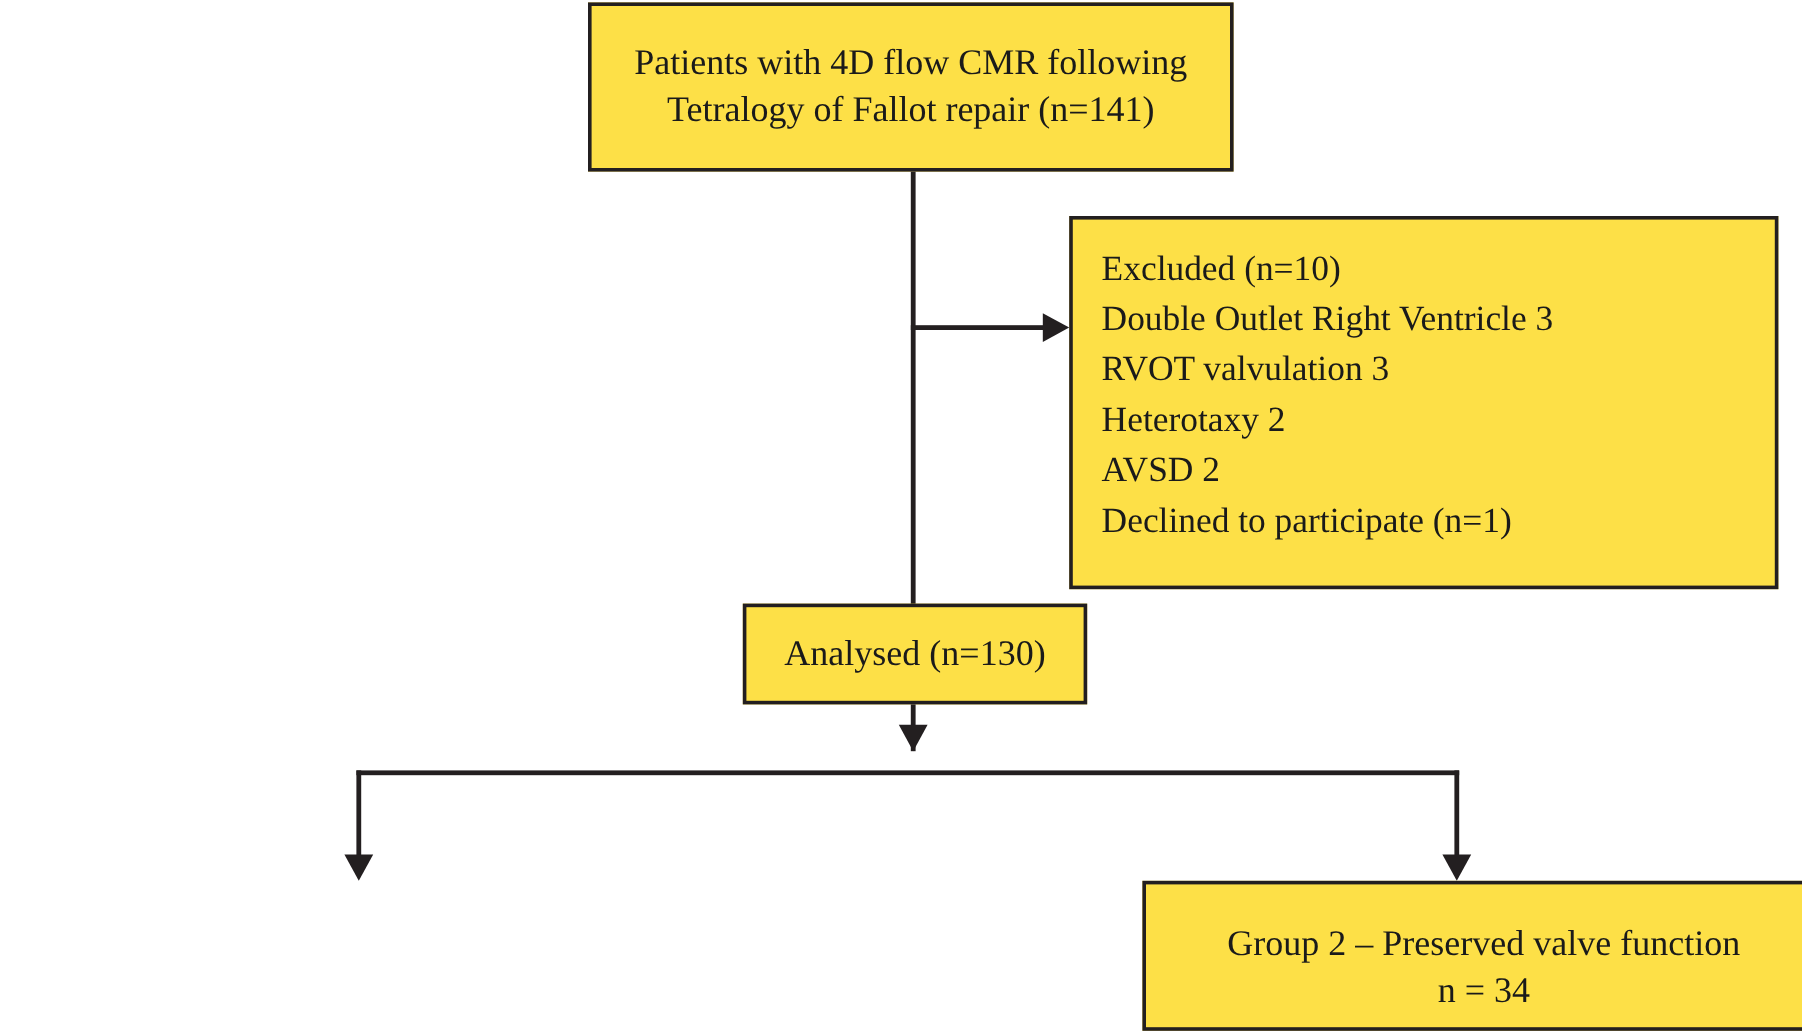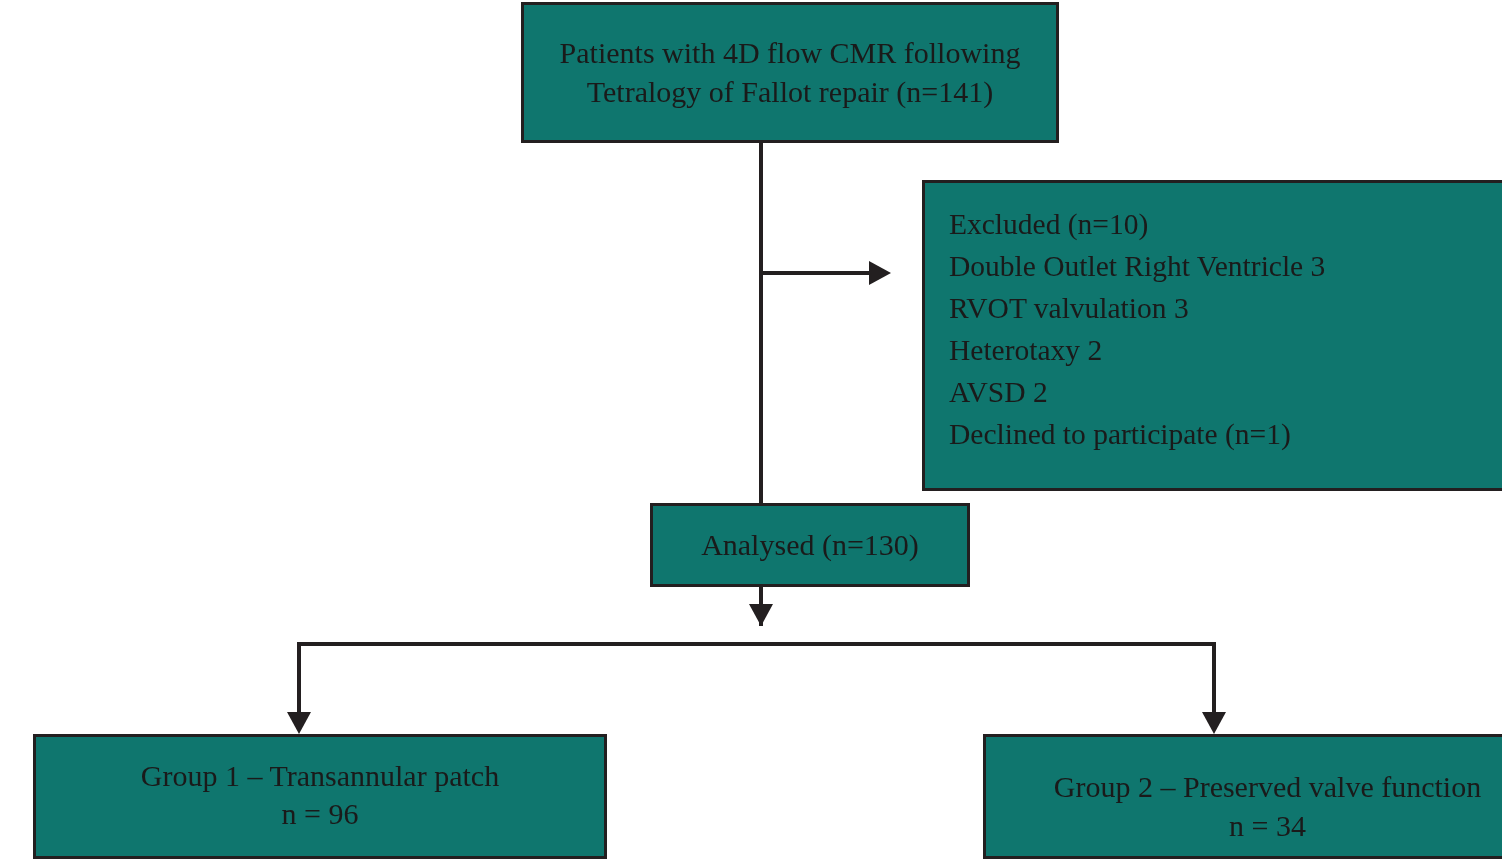--- a/index.html
+++ b/index.html
@@ -14,28 +14,27 @@
     height: 863px;
     background: #ffffff;
     overflow: hidden;
     font-family: "Liberation Serif", "DejaVu Serif", serif;
     color: #1a1a1a;
   }
   .box {
     position: absolute;
     box-sizing: border-box;
     border: 3px solid #231f20;
-    background: #0f766e;
+    background: #fde047;
     display: flex;
     align-items: center;
     justify-content: center;
     text-align: center;
     line-height: 1.28;
     color: #1a1a1a;
-    margin-left: 31px;
   }
   .box.left-align {
     justify-content: flex-start;
     text-align: left;
     align-items: flex-start;
   }
   .box-text {
     display: block;
     width: 100%;
     white-space: pre-line;
@@ -47,21 +46,21 @@
     font-size: 30px;
     padding: 0 14px;
   }
   #box-excluded {
     left: 891px; top: 180px; width: 591px; height: 311px;
     font-size: 29.5px;
     padding: 20px 0 0 24px;
   }
   #box-excluded .box-text { line-height: 1.425; }
   #box-analysed {
-    left: 619px; top: 503px; width: 320px; height: 84px;
+    left: 619px; top: 503px; width: 287px; height: 84px;
     font-size: 30px;
   }
   #box-group1 {
     left: 2px; top: 734px; width: 574px; height: 125px;
     font-size: 30px;
     padding: 0 10px;
     align-items: flex-start;
     padding-top: 20px;
   }
   #box-group2 {
@@ -135,23 +134,19 @@
   </div>
 
   <div class="conn v-line" id="conn-split-stem"></div>
   <div class="arrow-down" id="arrow-split"></div>
   <div class="conn h-line" id="conn-split-bar"></div>
   <div class="conn v-line" id="conn-left-down"></div>
   <div class="arrow-down" id="arrow-group1"></div>
   <div class="conn v-line" id="conn-right-down"></div>
   <div class="arrow-down" id="arrow-group2"></div>
 
-  <div class="box" id="box-group1">
-    <span class="box-text">Group 1 – Transannular patch
-n = 96</span>
-  </div>
 
   <div class="box" id="box-group2">
     <span class="box-text">Group 2 – Preserved valve function
 n = 34</span>
   </div>
 
 </div>
 
 </body></html>

